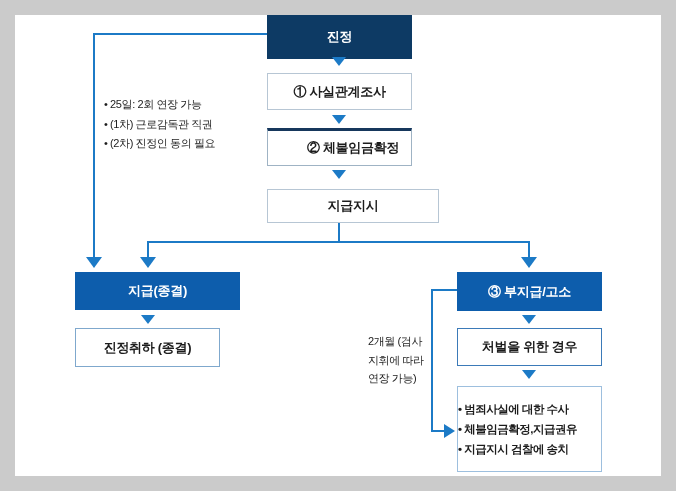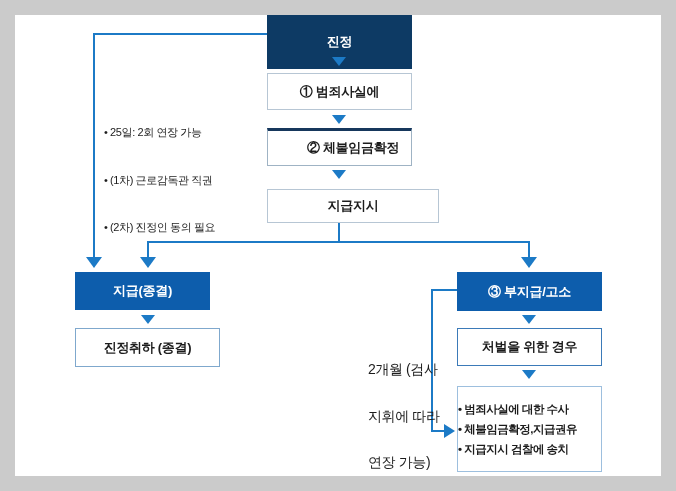--- a/index.html
+++ b/index.html
@@ -23,38 +23,38 @@
   .node.soft  { border: 1px solid var(--border-soft); justify-content: flex-start; }
   .line { position: absolute; background: var(--line); }
   .arrow-down { position: absolute; width: 0; height: 0;
     border-left: 7px solid transparent; border-right: 7px solid transparent;
     border-top: 9px solid var(--line); }
   .arrow-down.big { border-left-width: 8px; border-right-width: 8px; border-top-width: 11px; }
   .arrow-right { position: absolute; width: 0; height: 0;
     border-top: 7px solid transparent; border-bottom: 7px solid transparent;
     border-left: 11px solid var(--line); }
   .note { position: absolute; font-size: 11px; font-weight: 500; letter-spacing: -0.4px; }
-  .note div { line-height: 19.5px; white-space: nowrap; margin-top: 28px; }
-  .note.duration { font-size: 14px; }
+  .note div { line-height: 19.5px; white-space: nowrap; }
+  .note.duration { font-size: 11px; }
   .note.duration div { line-height: 18.5px; }
   .bullets { }
   .bullets div { line-height: 20px; font-size: 11.5px; font-weight: 600;
                  letter-spacing: -0.5px; white-space: nowrap; }
 </style>
 </head>
 <body>
 
 <div class="stage">
   <div class="panel">
 
-    <div class="node dark" style="left:252px; top:0px; width:145px; height:54px;">진정</div>
+    <div class="node dark" style="left:252px; top:0px; width:145px; height:44px;">진정</div>
 
     <div class="arrow-down" style="left:317px; top:42px;"></div>
 
-    <div class="node light" style="left:252px; top:58px; width:145px; height:37px;">① 범죄사실에</div>
+    <div class="node light" style="left:252px; top:58px; width:145px; height:37px;">① 사실관계조사</div>
 
     <div class="arrow-down" style="left:317px; top:100px;"></div>
 
     <div class="node accent-top" style="left:252px; top:113px; width:145px; height:38px;">② 체불임금확정</div>
 
     <div class="arrow-down" style="left:317px; top:155px;"></div>
 
     <div class="node light" style="left:252px; top:174px; width:172px; height:34px;">지급지시</div>
 
     <div class="line" style="left:323px; top:208px; width:2px; height:20px;"></div>
@@ -67,21 +67,21 @@
     <div class="line" style="left:79px; top:18px; width:173px; height:2px;"></div>
     <div class="line" style="left:78px; top:18px; width:2px; height:226px;"></div>
     <div class="arrow-down big" style="left:71px; top:242px;"></div>
 
     <div class="note" style="left:89px; top:80px;">
       <div>• 25일: 2회 연장 가능</div>
       <div>• (1차) 근로감독관 직권</div>
       <div>• (2차) 진정인 동의 필요</div>
     </div>
 
-    <div class="node blue" style="left:60px; top:257px; width:135px; height:38px;">지급(종결)</div>
+    <div class="node blue" style="left:60px; top:257px; width:165px; height:38px;">지급(종결)</div>
     <div class="arrow-down" style="left:126px; top:300px;"></div>
     <div class="node blue" style="left:442px; top:257px; width:145px; height:39px;">③ 부지급/고소</div>
 
     <div class="node med" style="left:60px; top:313px; width:145px; height:39px;">진정취하 (종결)</div>
     <div class="arrow-down" style="left:507px; top:300px;"></div>
     <div class="node strong" style="left:442px; top:313px; width:145px; height:38px;">처벌을 위한 경우</div>
     <div class="arrow-down" style="left:507px; top:355px;"></div>
 
     <div class="node soft bullets" style="left:442px; top:371px; width:145px; height:86px; font-weight:600;">
       <div>

